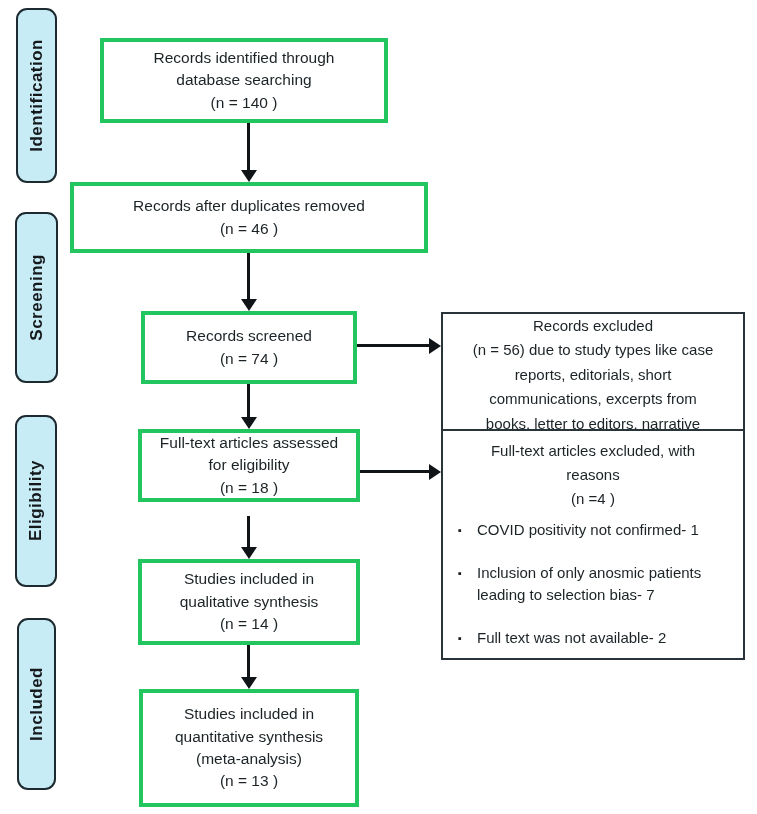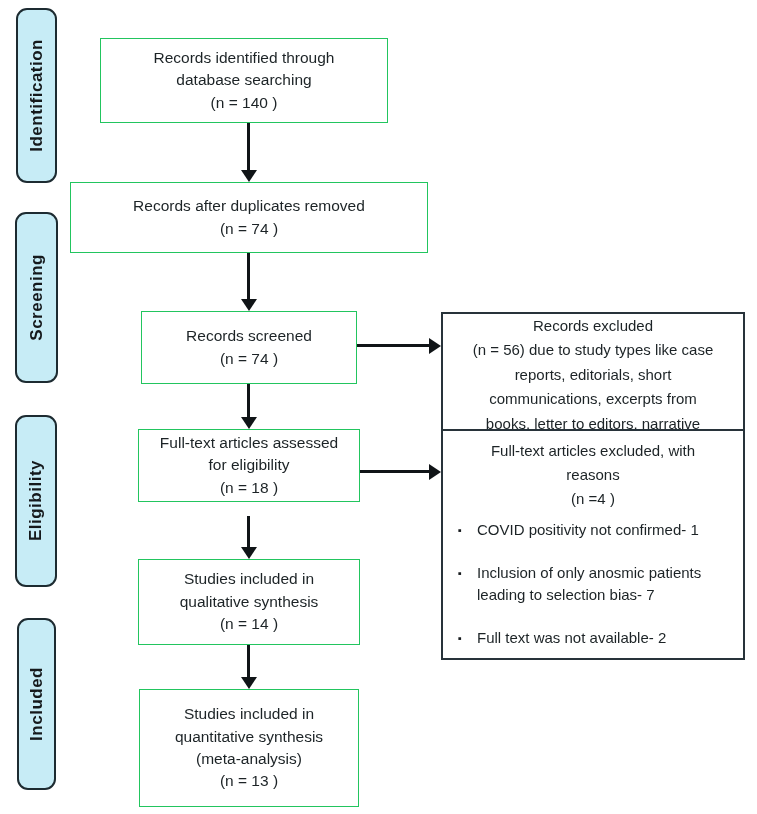--- a/index.html
+++ b/index.html
@@ -35,21 +35,21 @@
     font-size: 17px;
     letter-spacing: 0.5px;
     color: #15191c;
     white-space: nowrap;
   }
 
   
   .fbox {
     position: absolute;
     background: #ffffff;
-    border: 1px solid #22c55e;
+    border: 4px solid #22c55e;
     box-sizing: border-box;
     display: flex;
     align-items: center;
     justify-content: center;
     text-align: center;
     font-size: 15.5px;
     line-height: 1.45;
     white-space: pre-line;
     padding: 2px 4px;
   }
@@ -161,21 +161,21 @@
     <span>Eligibility</span>
   </div>
   <div class="stage" id="stage-included">
     <span>Included</span>
   </div>
 
   <div class="fbox" id="box-identified">Records identified through
 database searching
 (n = 140 )</div>
   <div class="fbox" id="box-duplicates">Records after duplicates removed
-(n = 74 )</div>
+(n = 46 )</div>
   <div class="fbox" id="box-screened">Records screened
 (n = 74 )</div>
   <div class="fbox" id="box-fulltext">Full-text articles assessed
 for eligibility
 (n = 18 )</div>
   <div class="fbox" id="box-qualitative">Studies included in
 qualitative synthesis
 (n = 14  )</div>
   <div class="fbox" id="box-quantitative">Studies included in
 quantitative synthesis

